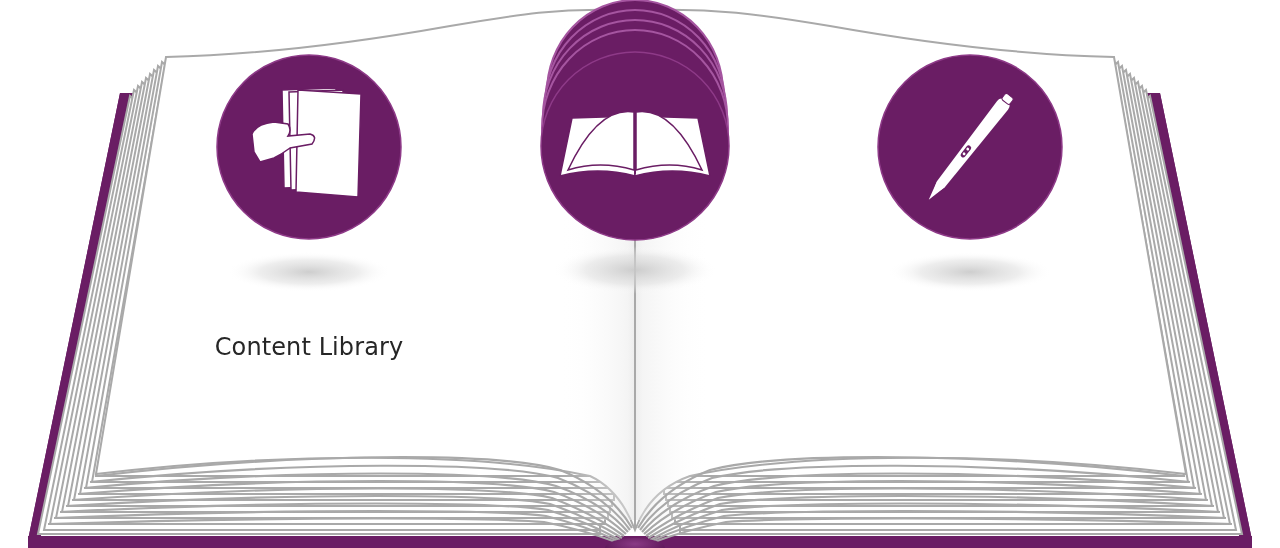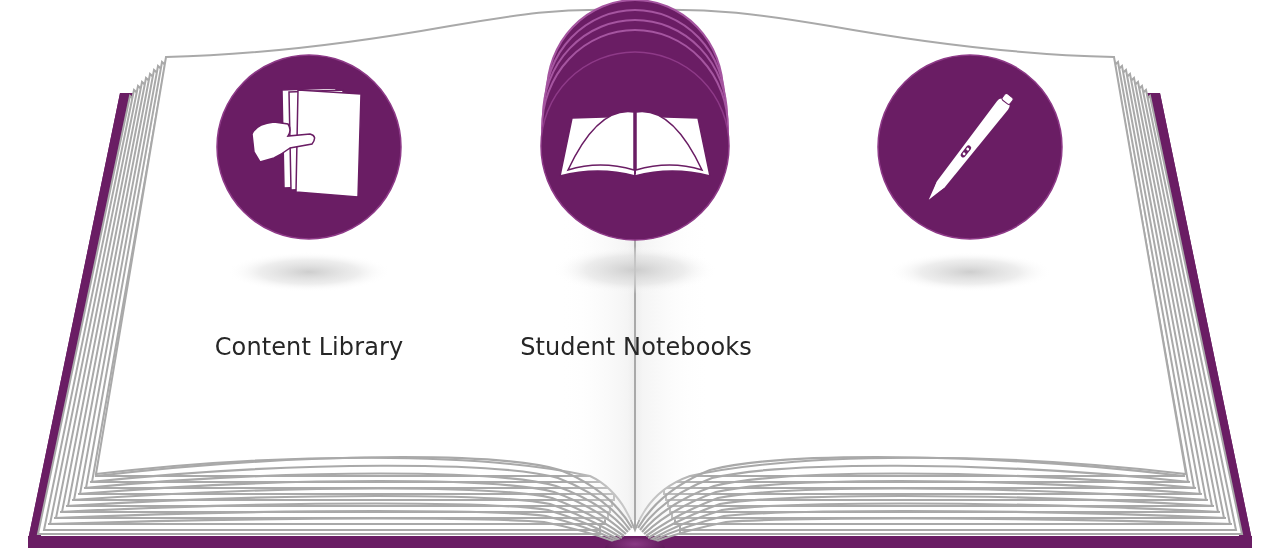--- a/index.html
+++ b/index.html
@@ -170,21 +170,20 @@
 
       <g fill="#ffffff" stroke="#6a1d64" stroke-width="1.5">
         <path d="M22,176 L34,118 L97,116 L97,176 Q 60,166 22,176 Z"></path>
         <path d="M172,176 L160,118 L97,116 L97,176 Q 134,166 172,176 Z"></path>
         <path d="M30,170 Q 60,106 96,112 L 96,170 Q 62,160 30,170 Z"></path>
         <path d="M164,170 Q 134,106 98,112 L 98,170 Q 132,160 164,170 Z"></path>
       </g>
       <line x1="97" y1="112" x2="97" y2="174" stroke="#6a1d64" stroke-width="2"></line>
     </svg>
   </div>
-  <div class="feature-label" style="left:636px;">Student Notebooks</div>
 
   <div class="icon-wrap" style="left:877px; top:54px; width:186px; height:186px;">
     <svg width="186" height="186" viewBox="0 0 186 186">
       <circle cx="93" cy="93" r="92" fill="#6a1d64" stroke="#8e3a88" stroke-width="1.5"></circle>
       <g transform="rotate(-52 93 93)">
 
         <path d="M30,93 L46,88 L146,86 Q 152,86 152,93 Q 152,100 146,100 L46,98 Z" fill="#ffffff"></path>
 
         <path d="M46,88 L26,93 L46,98 Z" fill="#ffffff"></path>
 

